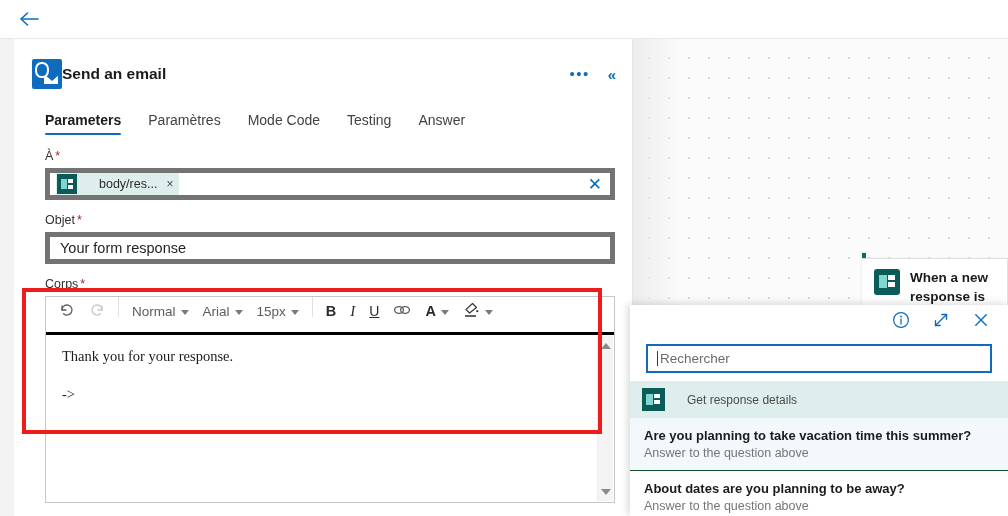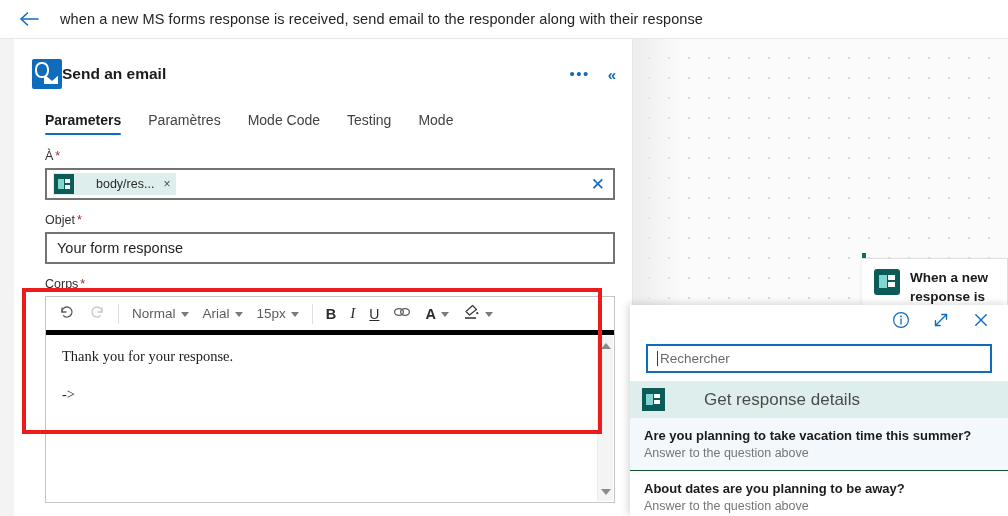--- a/index.html
+++ b/index.html
@@ -135,21 +135,21 @@
   }
 
   
   .form { padding: 14px 20px 0 31px; }
   .field-label {
     font-size: 12.5px; color: #323130; margin-bottom: 5px; display: block;
   }
   .req { color: #a4262c; margin-left: 2px; }
 
   .input-box {
-    height: 32px; border: 2px solid #737373; background: #ffffff;
+    height: 32px; border: 5px solid #737373; background: #ffffff;
     display: flex; align-items: center; padding: 0 8px 0 6px;
     position: relative; width: 570px;
   }
   .input-box .value {
     font-size: 14.5px; color: #201f1e; padding-left: 4px;
   }
   .chip {
     display: inline-flex; align-items: center; height: 22px;
     background: #ddeeec; padding-right: 6px; max-width: 230px;
   }
@@ -176,22 +176,22 @@
   }
 
   .spacer-8 { height: 13px; }
 
   
   .rte {
     width: 570px; border: 1px solid #c8c6c4; background: #ffffff;
     position: relative;
   }
   .rte-toolbar {
-    height: 38px; display: flex; align-items: center;
-    border-bottom: 5px solid #000000; padding: 0 6px;
+    height: 38px; display: flex; align-items: flex-start;
+    border-bottom: 3px solid #000000; padding: 0 6px;
     color: #5c5c5c; font-size: 13.5px;
   }
   .tb-item {
     display: flex; align-items: center; justify-content: center;
     height: 28px; padding: 0 7px; cursor: pointer; white-space: nowrap;
     gap: 5px; color: #5c5c5c;
   }
   .tb-sep { width: 1px; height: 20px; background: #e0e0e0; margin: 0 6px; }
   .caret {
     width: 0; height: 0; border-left: 4px solid transparent;
@@ -268,21 +268,21 @@
   .group-ico::before {
     content: ""; position: absolute; left: 4px; top: 6px;
     width: 7px; height: 11px; background: #7fd8cf;
   }
   .group-ico::after {
     content: ""; position: absolute; left: 12px; top: 6px;
     width: 6px; height: 4px; background: #ffffff;
     box-shadow: 0 6px 0 0 #ffffff;
   }
   .group-label {
-    margin-left: 39px; font-size: 17px; color: #4b4b4b;
+    margin-left: 22px; font-size: 12px; color: #4b4b4b;
   }
   .dyn-item {
     padding: 9px 14px 8px 14px; border-bottom: 1px solid #14532d;
     cursor: pointer;
   }
   .dyn-item.hl { background: #f3f8fc; }
   .dyn-title {
     font-size: 13px; font-weight: 700; color: #1b1b1b; line-height: 17px;
   }
   .dyn-sub {
@@ -296,21 +296,20 @@
 
   <div class="topbar">
     <div class="back-btn">
       <span>
         <svg width="20" height="16" viewBox="0 0 20 16" aria-hidden="true">
           <path d="M8.5 2 L2 8 L8.5 14" fill="none" stroke="#0f6cbd" stroke-width="1.6" stroke-linecap="round" stroke-linejoin="round"></path>
           <line x1="2.4" y1="8" x2="19" y2="8" stroke="#0f6cbd" stroke-width="1.6" stroke-linecap="round"></line>
         </svg>
       </span>
     </div>
-    <div class="flow-title">when a new MS forms response is received, send email to the responder along with their response</div>
   </div>
 
   <div class="canvas">
     <div class="canvas-fade"></div>
   </div>
 
   <div class="trigger-accent"></div>
   <div class="trigger-card">
     <div class="forms-ico"></div>
     <div class="trigger-text">When a new response is</div>
@@ -330,21 +329,21 @@
         <div class="ico-btn ellipsis">•••</div>
         <div class="ico-btn chev2">«</div>
       </div>
     </div>
 
     <div class="tabs">
       <div class="tab active">Parameters</div>
       <div class="tab">Paramètres</div>
       <div class="tab">Mode Code</div>
       <div class="tab">Testing</div>
-      <div class="tab">Mode</div>
+      <div class="tab">Answer</div>
     </div>
 
     <div class="form">
 
       <label class="field-label">
         <span>À</span><span class="req">*</span>
       </label>
       <div class="input-box">
         <span class="chip">
           <span class="chip-ico"></span>

